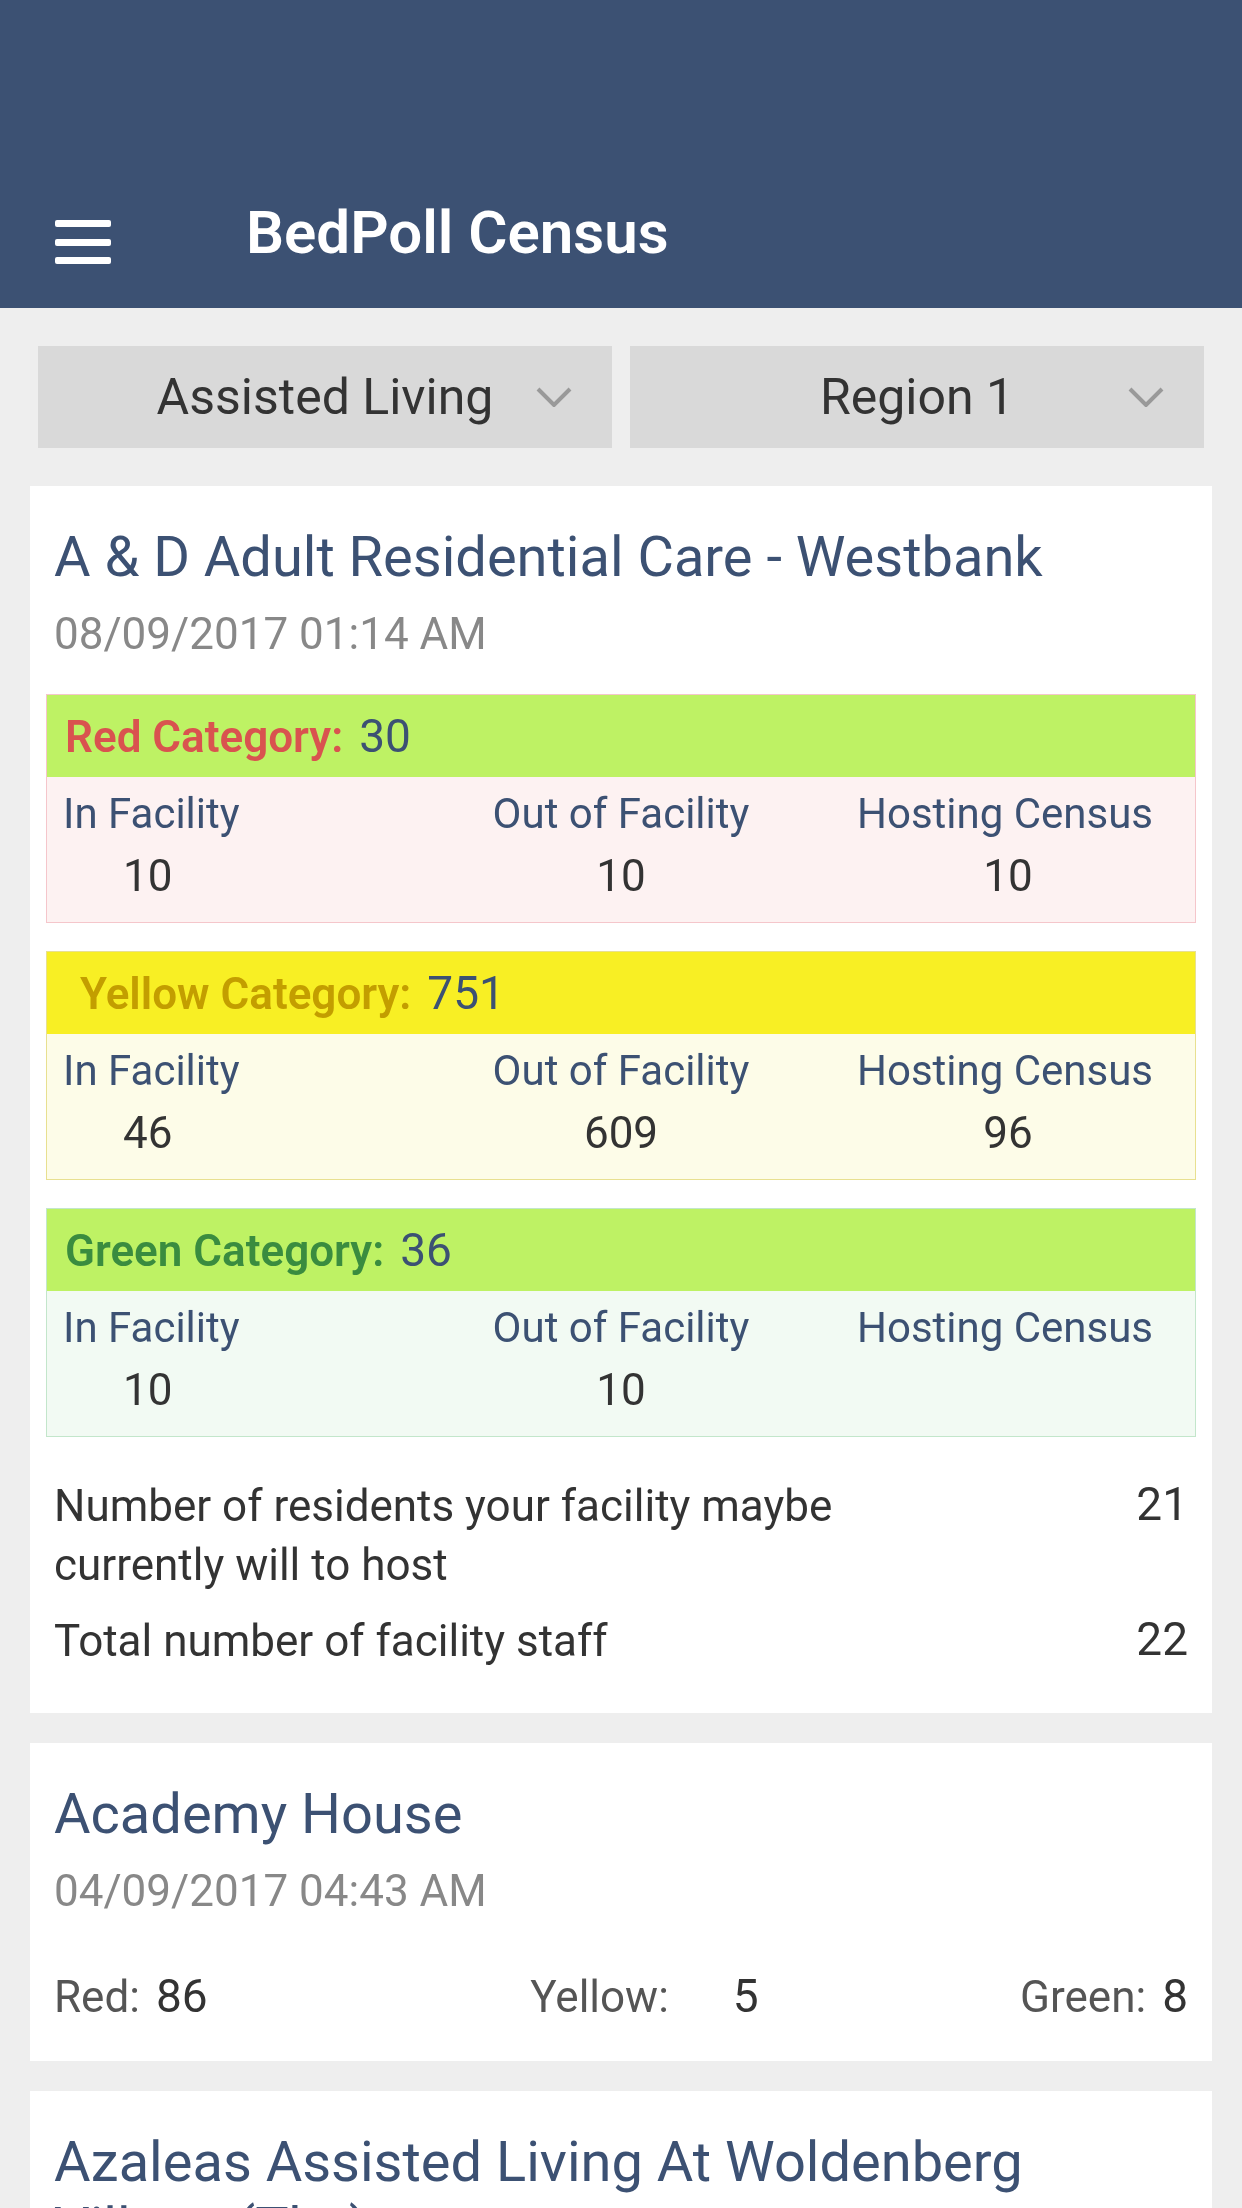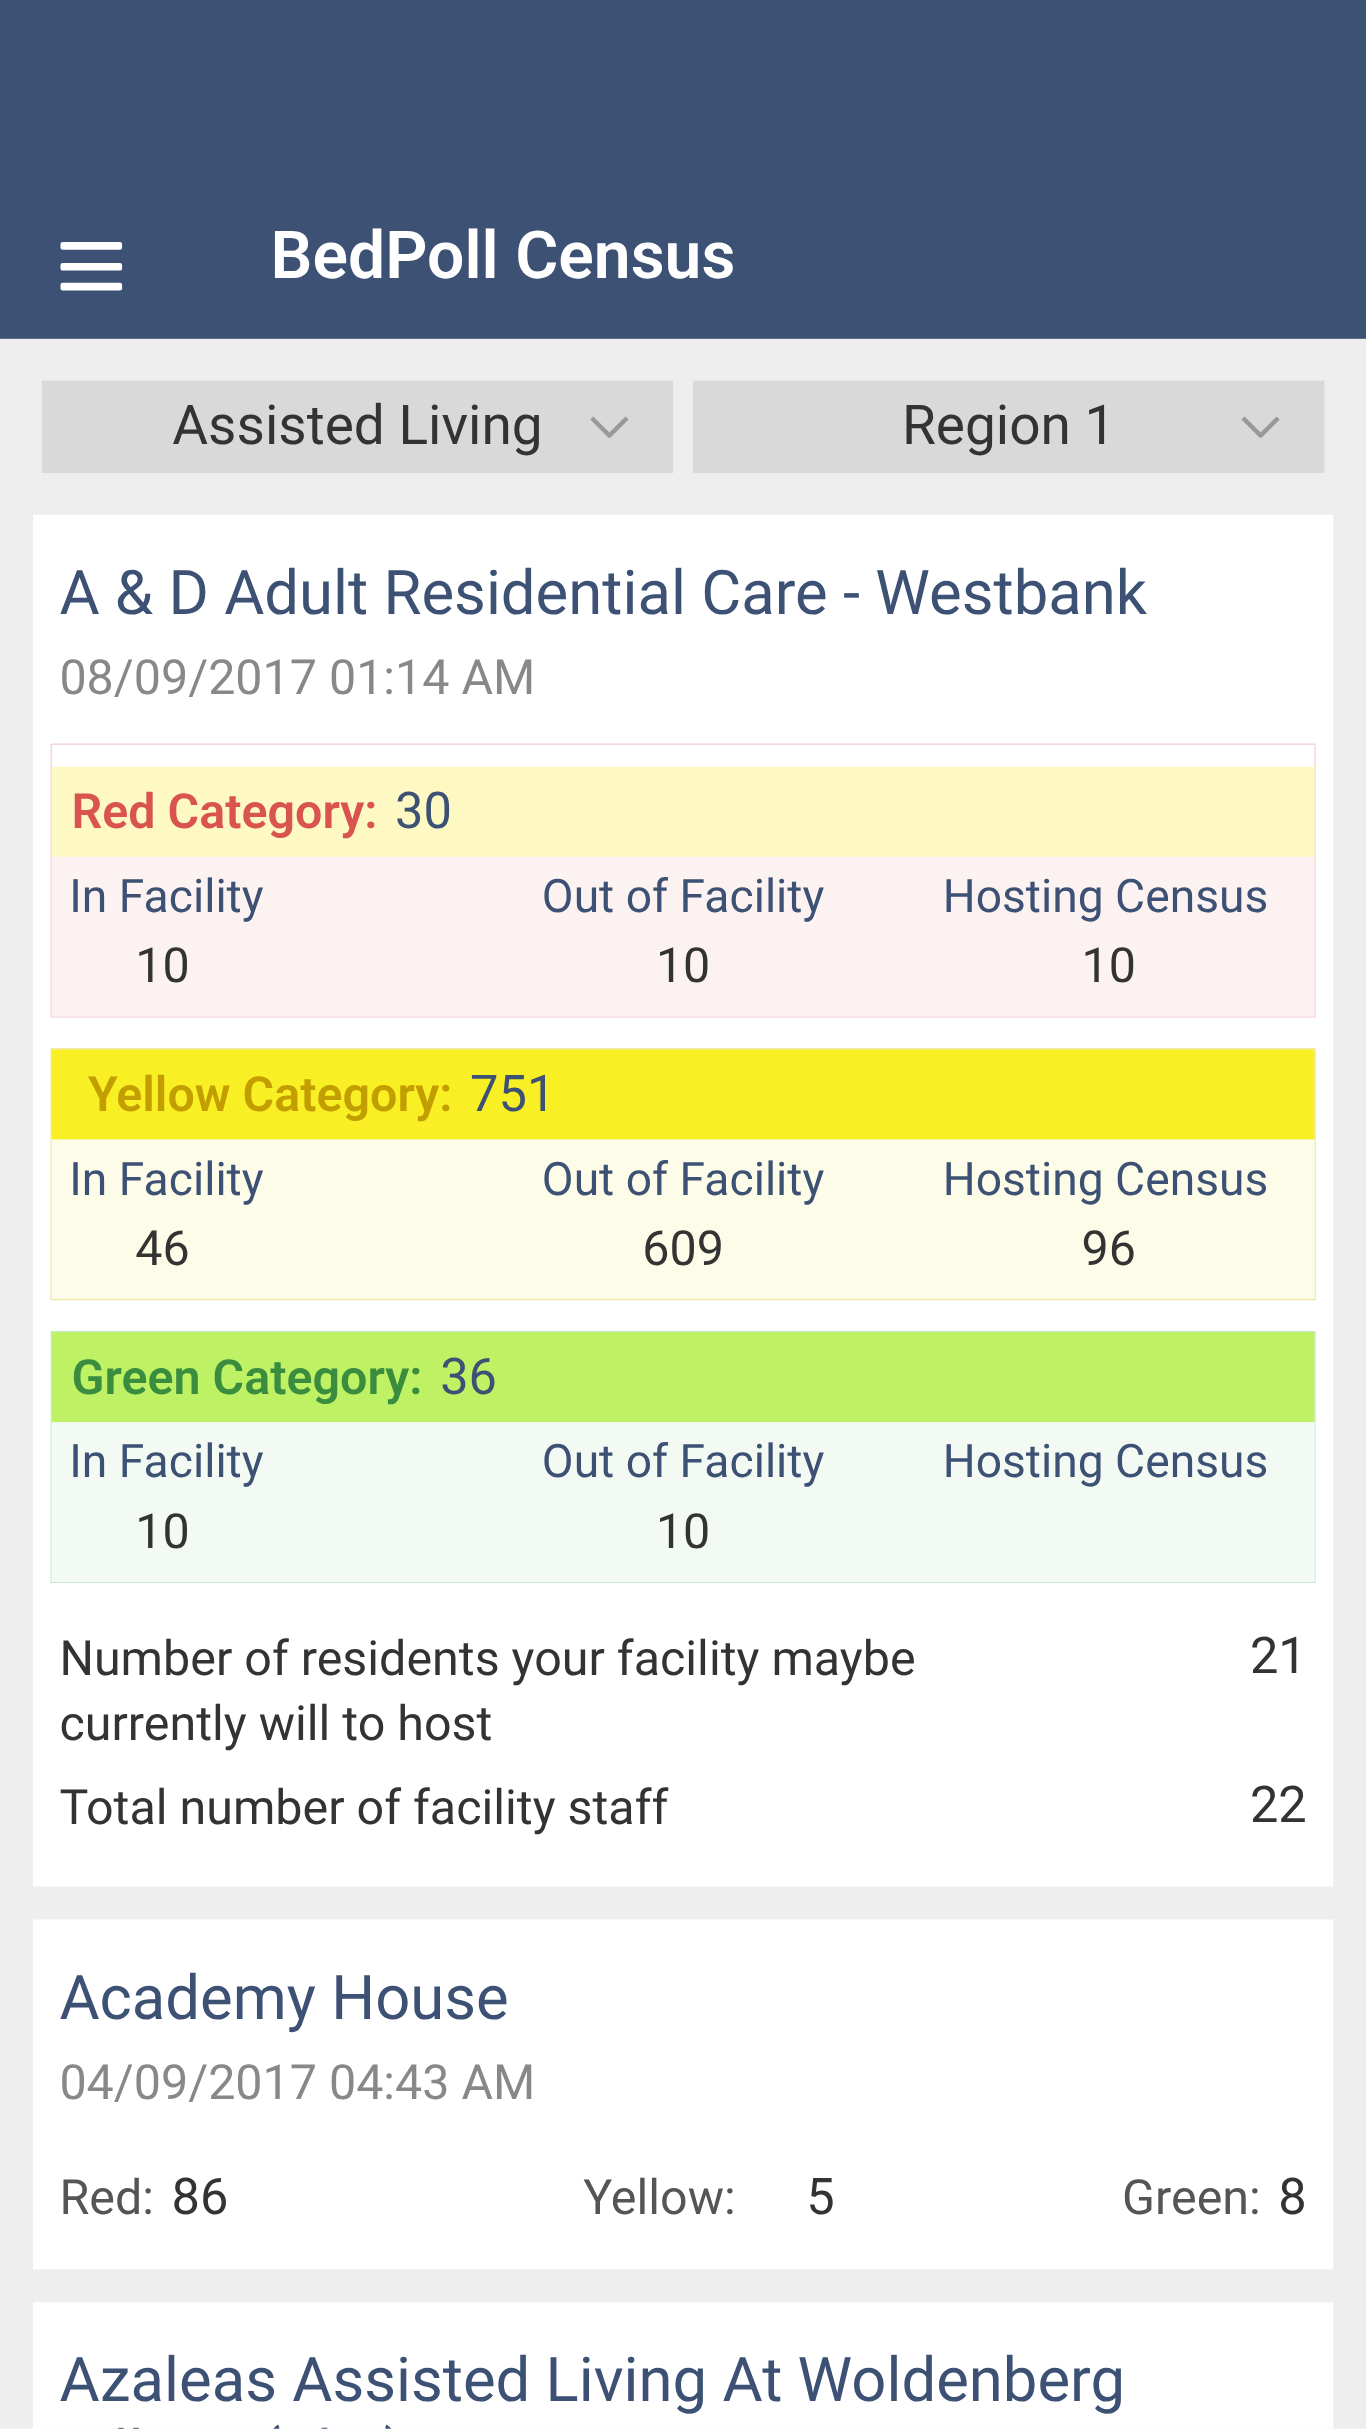--- a/index.html
+++ b/index.html
@@ -43,21 +43,21 @@
       font-weight: 600;
       margin-left: 135px;
     }
     .filters {
       display: flex;
       gap: 18px;
       padding: 38px;
     }
     .filter-dropdown {
       flex: 1;
-      height: 84px;
+      height: 102px;
       background-color: #d9d9d9;
       display: flex;
       align-items: center;
       justify-content: center;
       position: relative;
     }
     .filter-dropdown-text {
       color: #333333;
       font-size: 50px;
       font-weight: 400;
@@ -103,22 +103,21 @@
       border-color: #c3e6cb;
     }
     .category-header {
       display: flex;
       align-items: baseline;
       padding: 14px 18px;
       font-size: 44px;
       font-weight: 600;
     }
     .category-header.red {
-      background-color: #fef9c3;
-      margin-top: 20px;
+      background-color: #bef264;
     }
     .category-header.red .category-label {
       color: #d9534f;
     }
     .category-header.yellow {
       background-color: #f8ef24;
     }
     .category-header.yellow .category-label {
       color: #c39e00;
       margin-left: 15px;

